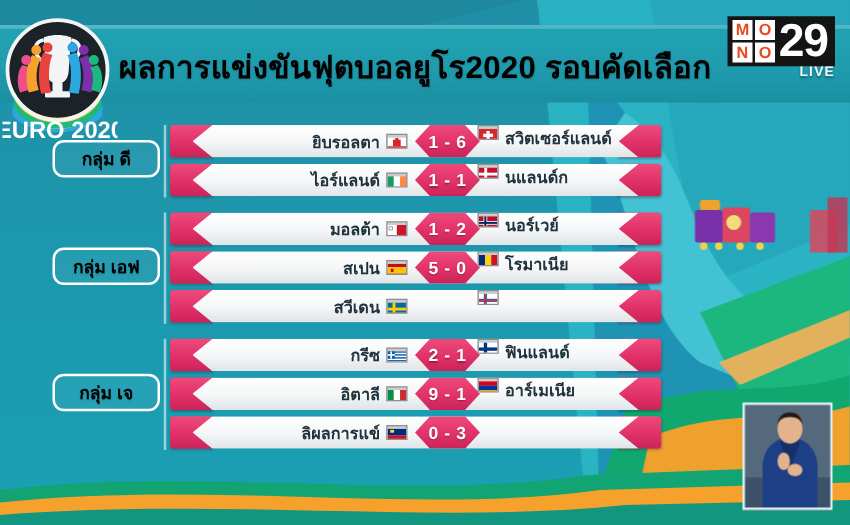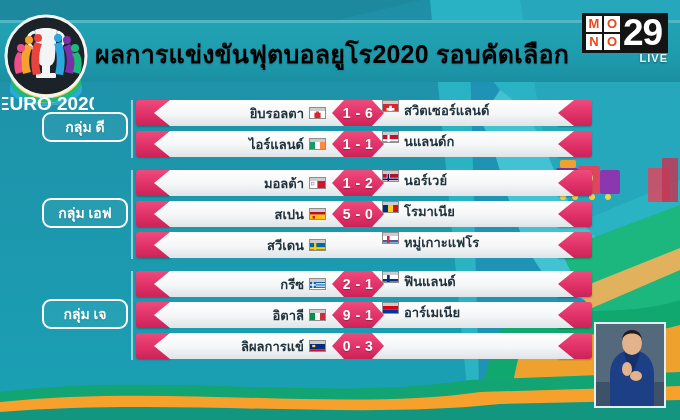--- a/index.html
+++ b/index.html
@@ -66,39 +66,39 @@
   }
 
   
   .results { position:absolute; left:0; top:100px; width:680px; z-index:4; }
 
   .group-block { position:relative; }
 
   .group-label {
     position:absolute; left:42px; width:86px; height:30px;
     border:2px solid #ffffff; border-radius:9px;
-    color:#ffffff; font-size:14px; font-weight:bold;
+    color:#000000; font-size:14px; font-weight:bold;
     display:flex; align-items:center; justify-content:center;
     background:rgba(255,255,255,.05);
     text-shadow:0 1px 1px rgba(0,0,0,.2);
     text-align:right;
   }
 
   .divider {
     position:absolute; left:131px; width:2px;
     background:rgba(255,255,255,.55);
   }
 
   
   .row {
     position:relative;
     height:26px;
     margin:0 0 5px 0;
     margin-left:136px;
-    width:456px;
+    width:393px;
   }
 
   .bar-pink-l, .bar-pink-r {
     position:absolute; top:0; height:26px; width:34px;
     background:linear-gradient(180deg,#ef4a7c 0%, #de2f66 60%, #c92459 100%);
     box-shadow:0 1px 2px rgba(0,0,0,.25);
   }
   .bar-pink-l { left:0; border-radius:3px 0 0 3px; }
   .bar-pink-r { right:0; border-radius:0 3px 3px 0; }
 
@@ -379,21 +379,20 @@
             </svg></span>
         </div>
         <div class="away-side">
           <span class="flag"><svg viewBox="0 0 17 12">
               <rect width="17" height="12" fill="#fff"></rect>
               <rect x="4.6" width="2.8" height="12" fill="#0065bd"></rect>
               <rect y="4.6" width="17" height="2.8" fill="#0065bd"></rect>
               <rect x="5.3" width="1.4" height="12" fill="#ed2939"></rect>
               <rect y="5.3" width="17" height="1.4" fill="#ed2939"></rect>
             </svg></span>
-          <span class="team-name">หมู่เกาะแฟโร</span>
         </div>
       </div>
     </div>
     <div class="group-block" style="height: 93px; margin-bottom: 8px;">
       <div class="group-label" style="top: 27.5px;">กลุ่ม เจ</div>
       <div class="divider" style="top: 0px; height: 89px;"></div>
       <div class="row">
         <div class="bar-pink-l"></div>
         <div class="bar-pink-r"></div>
         <div class="white-panel"></div>

